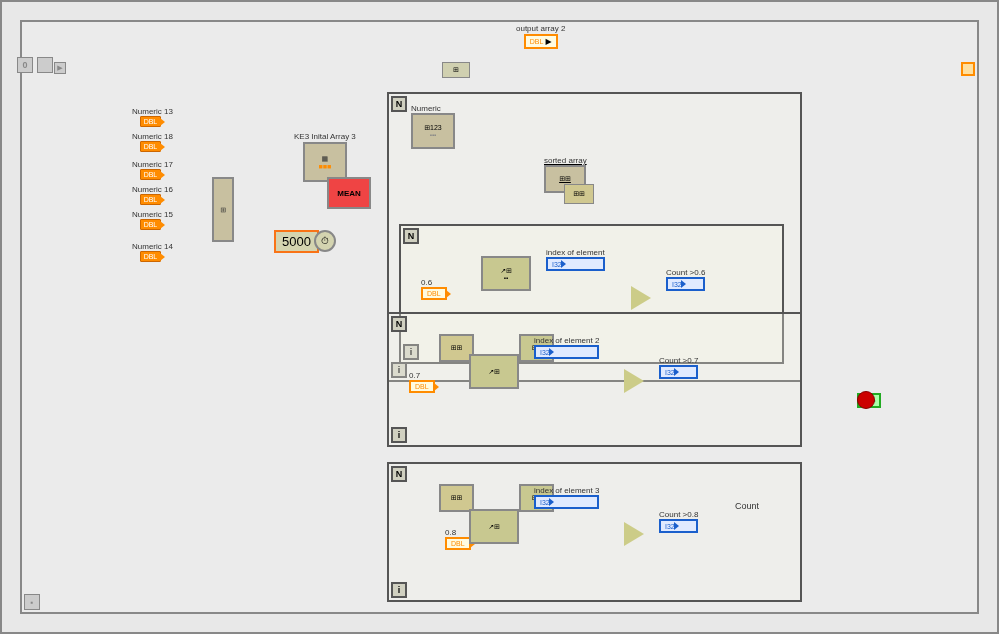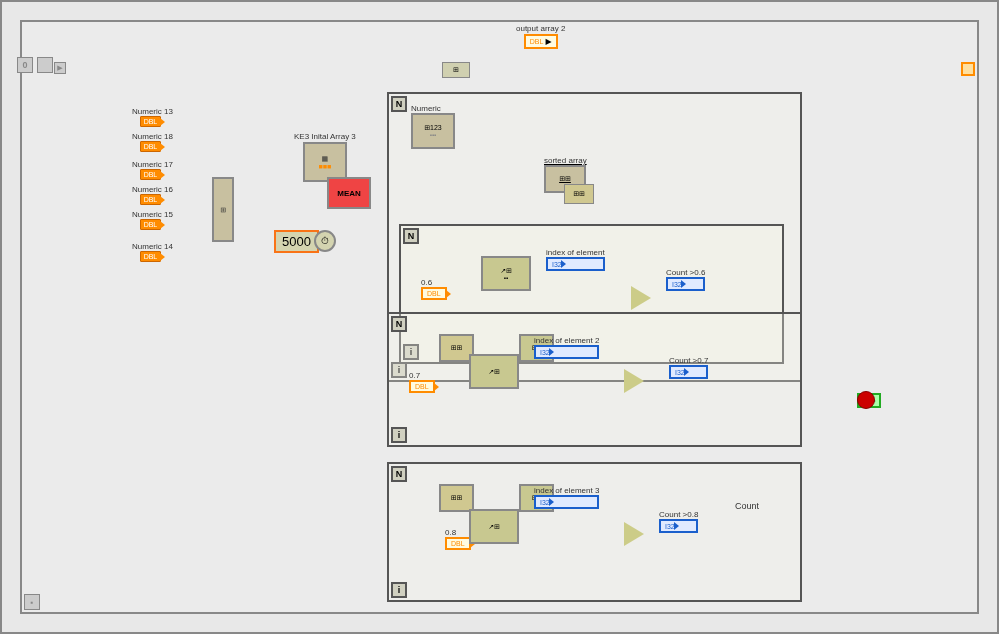--- a/index.html
+++ b/index.html
@@ -372,21 +372,21 @@
       <div style="border:2px solid #1a5fcc;background:#e0eaff;padding:1px 4px;font-size:7px;display:flex;align-items:center;">
         <span style="color:#1a5fcc;">I32</span>
         <div class="ind-arrow-blue"></div>
       </div>
     </div>
 
     <div style="position:absolute;top:55px;left:235px;">
       <div style="width:0;height:0;border-top:12px solid transparent;border-bottom:12px solid transparent;border-left:20px solid #cccc88;"></div>
     </div>
 
-    <div style="position:absolute;top:40px;left:280px;">
+    <div style="position:absolute;top:40px;left:270px;">
       <span style="font-size:8px;color:#333;">Count &gt;0.7</span>
       <div style="border:2px solid #1a5fcc;background:#e0eaff;padding:1px 4px;font-size:7px;display:flex;align-items:center;">
         <span style="color:#1a5fcc;">I32</span>
         <div class="ind-arrow-blue"></div>
       </div>
     </div>
   </div>
 
   <div style="position:absolute;top:460px;left:385px;width:415px;height:140px;border:2px solid #555;background:rgba(245,245,235,0.3);">
     <div style="position:absolute;top:2px;left:2px;width:16px;height:16px;border:2px solid #555;background:#d0d0c0;display:flex;align-items:center;justify-content:center;font-size:9px;font-weight:bold;">N</div>

